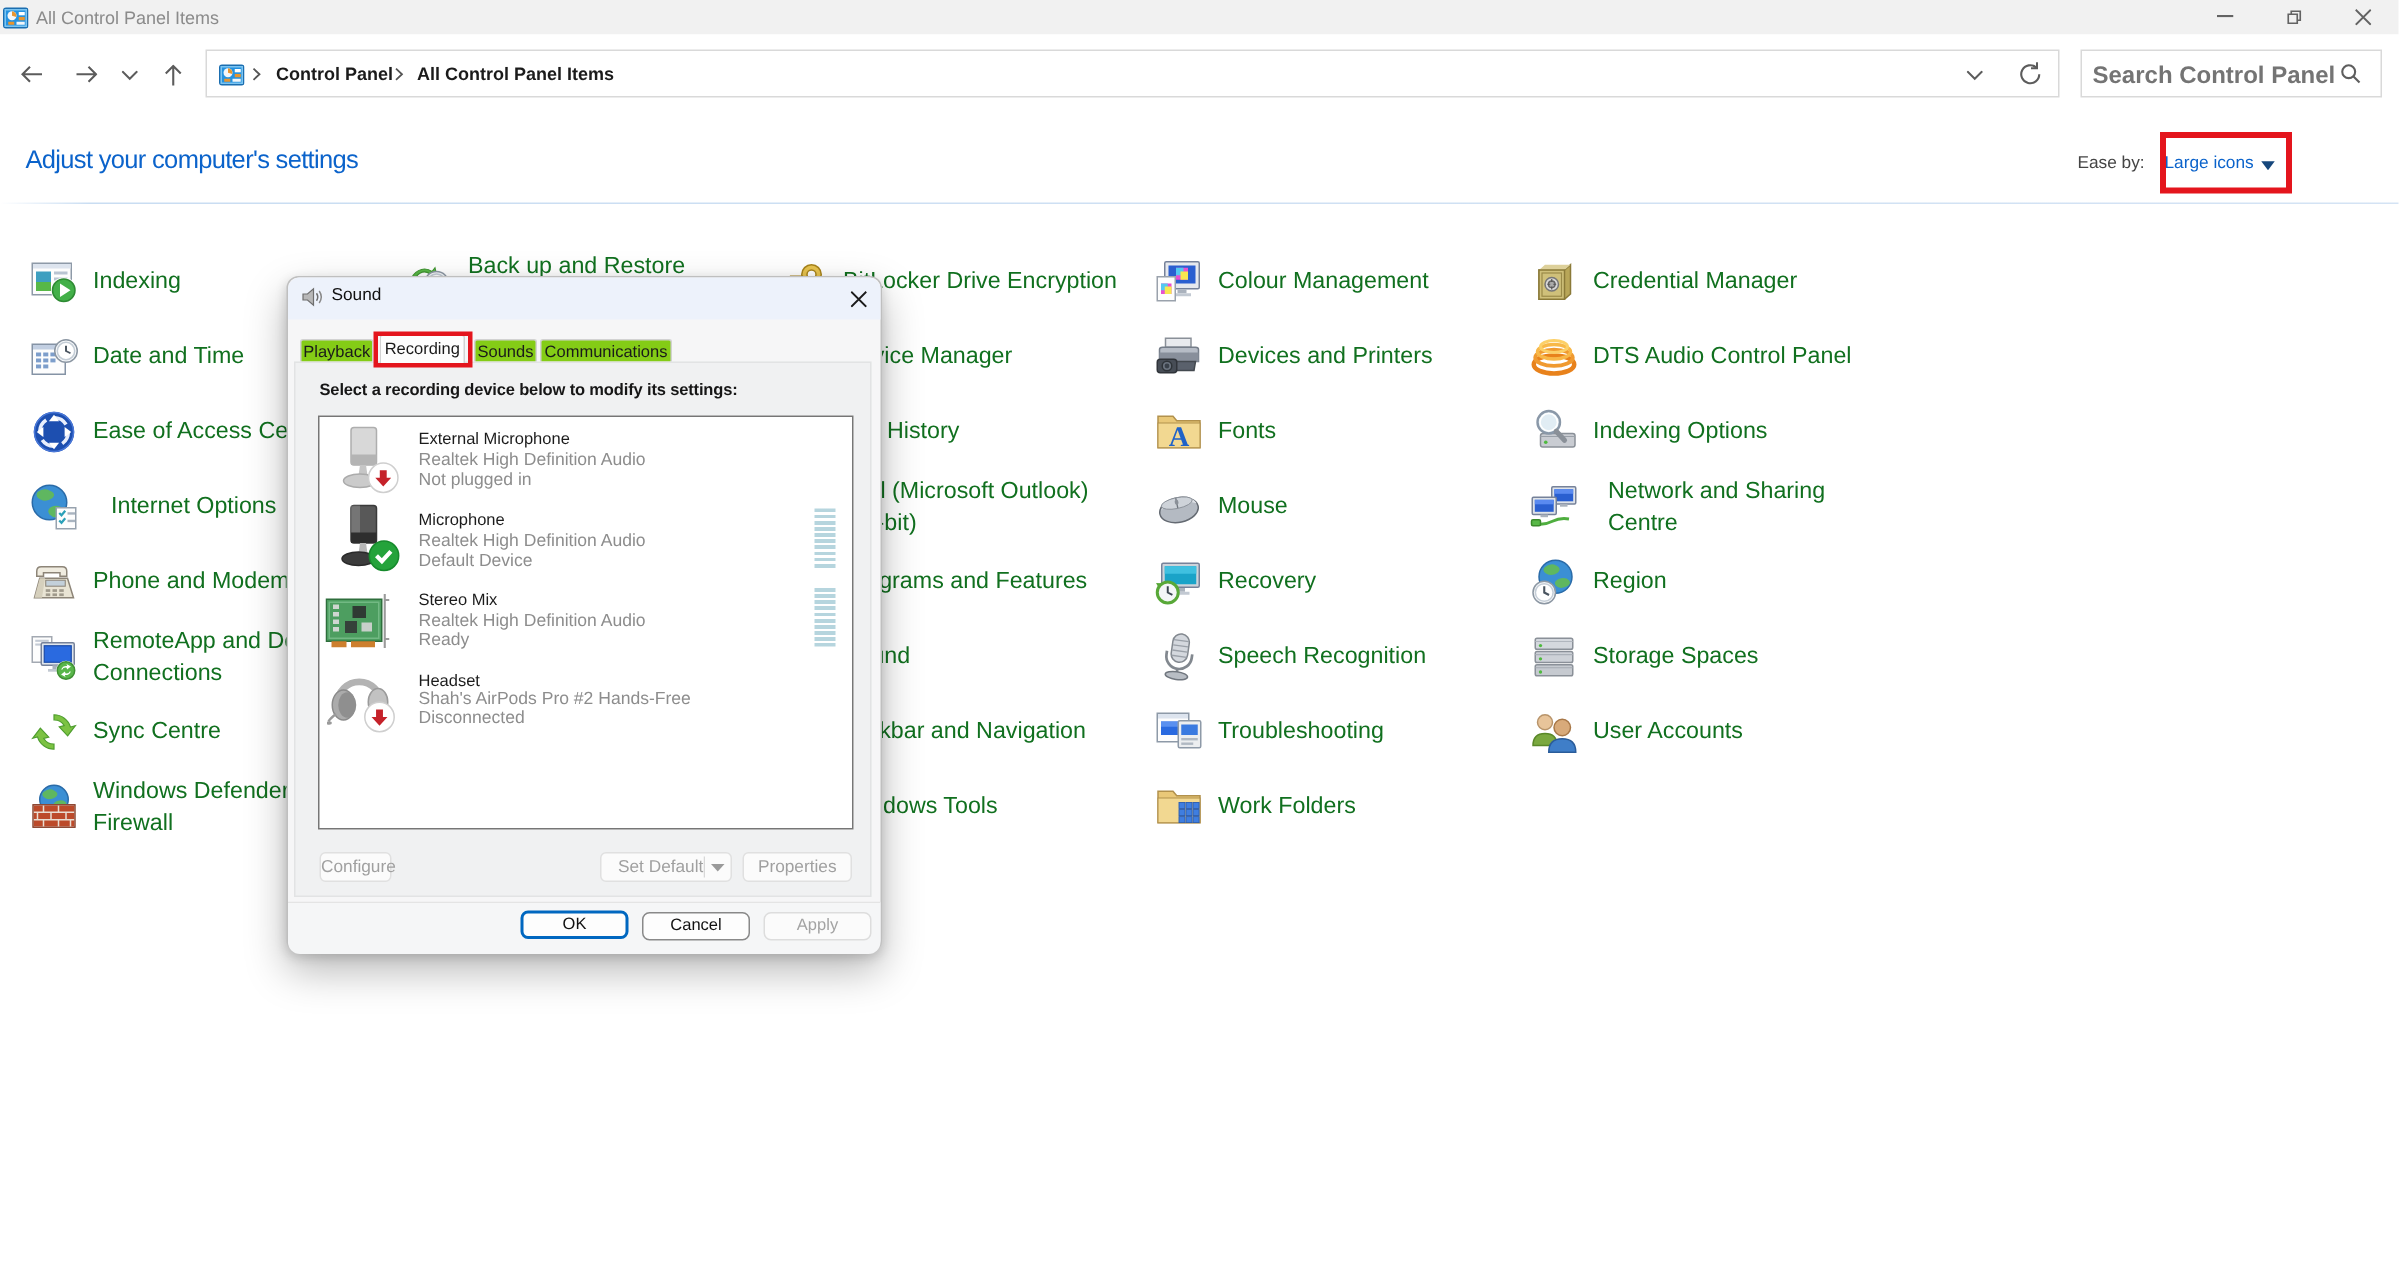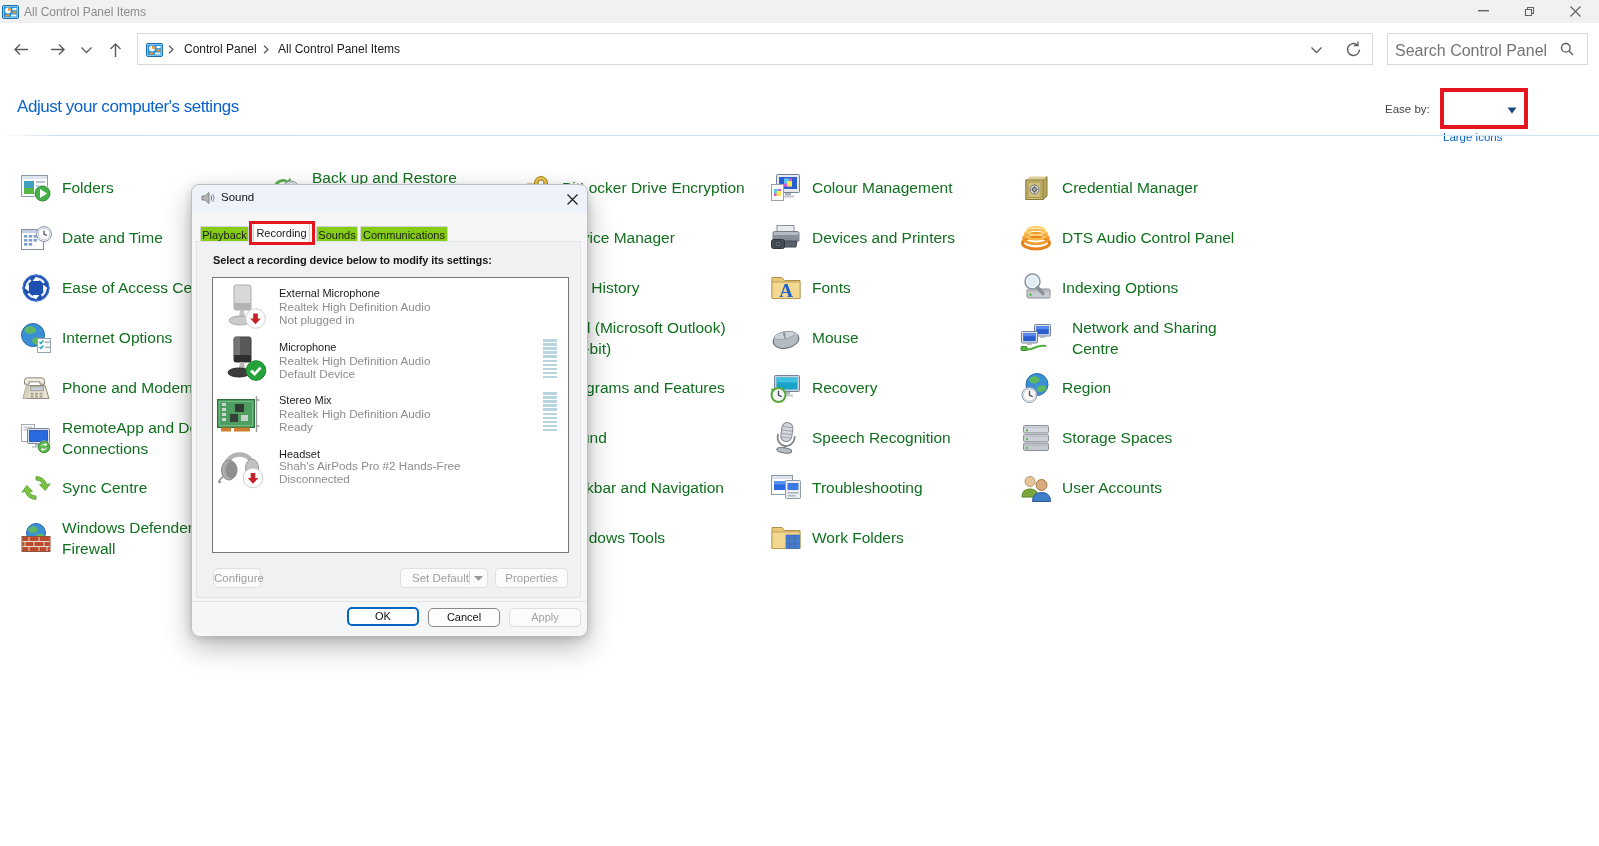--- a/index.html
+++ b/index.html
@@ -7,25 +7,25 @@
     font-family:"Liberation Sans", sans-serif; }
   .abs { position:absolute; }
   
   #titlebar { position:absolute; left:0; top:0; width:1599px; height:23px; background:#f1f1f1; }
   #titletext { position:absolute; left:24px; top:5px; font-size:12px; color:#8b8b8b; }
   
   #navbar { position:absolute; left:0; top:23px; width:1599px; height:49px; background:#fff; }
   .navico { position:absolute; }
   #addrbox { position:absolute; left:137px; top:33px; width:1236px; height:32px; background:#fff; border:1px solid #d9d9d9; }
   #searchbox { position:absolute; left:1387px; top:33px; width:201px; height:32px; background:#fff; border:1px solid #d9d9d9; }
-  .crumb { position:absolute; top:42px; font-size:12px; color:#1b1b1b; }
+  .crumb { position:absolute; top:42px; font-size:12px; color:#1b1b1b;font-weight:bold; }
   
   #adjust { position:absolute; left:17px; top:97px; font-size:17px; letter-spacing:-0.45px; color:#0b63cb; }
   #viewby { position:absolute; left:1385px; top:103px; font-size:11.5px; color:#454545; }
-  #largeicons { position:absolute; left:1443px; top:103px; font-size:11.5px; color:#0b63cb;margin-top:28px; }
+  #largeicons { position:absolute; left:1443px; top:103px; font-size:11.5px; color:#0b63cb; }
   #redbox2 { position:absolute; left:1440px; top:88px; width:88px; height:41px; border:4px solid #e4151d; }
   #bluesep { position:absolute; left:0px; top:135px; width:1599px; height:1px;
      background:linear-gradient(to right, rgba(217,231,247,0) 0px, #c9ddf2 60px, #d4e3f4 100%); }
   
   .lab { position:absolute; font-size:15.5px; line-height:21.4px; color:#11701f; white-space:nowrap; }
   .ico { position:absolute; width:32px; height:32px; }
   
   #dlg { position:absolute; left:191px; top:184px; width:397px; height:451px; background:#f6f6f7;
      border:1px solid #bfbfbf; border-radius:8px;
      box-shadow:0 12px 28px rgba(0,0,0,0.28), 0 3px 8px rgba(0,0,0,0.16); }
@@ -134,21 +134,21 @@
 <rect x="2" y="4" width="25" height="3" fill="#dde4ee"></rect>
 <rect x="4" y="9" width="10" height="13" fill="#3e9fc0"></rect>
 <rect x="4" y="16" width="10" height="6" fill="#57b847"></rect>
 <rect x="16" y="9" width="9" height="2" fill="#b9c4d2"></rect>
 <rect x="16" y="13" width="9" height="2" fill="#b9c4d2"></rect>
 <rect x="16" y="17" width="7" height="2" fill="#b9c4d2"></rect>
 <circle cx="22.5" cy="21.5" r="8.5" fill="#fff"></circle>
 <circle cx="22.5" cy="21.5" r="7.5" fill="#43b049" stroke="#2e8a33"></circle>
 <path d="M20,17 L27,21.5 L20,26 Z" fill="#fff"></path>
 </svg></div>
-<div class="lab" style="left:62px;top:177.3px">Folders</div>
+<div class="lab" style="left:62px;top:177.3px">Indexing</div>
 <div class="ico" style="left:20px;top:222px" id="i-datetime"><svg width="32" height="32">
 <rect x="1.5" y="7.5" width="22" height="20" fill="#fdfdfd" stroke="#8593a5"></rect>
 <rect x="2" y="8" width="21" height="3" fill="#c2cfe2"></rect>
 <g fill="#7d9ecb">
 <rect x="4" y="13" width="3.4" height="2.6"></rect>
           <rect x="8.8" y="13" width="3.4" height="2.6"></rect>
           <rect x="13.6" y="13" width="3.4" height="2.6"></rect>
 <rect x="4" y="17" width="3.4" height="2.6"></rect>
           <rect x="8.8" y="17" width="3.4" height="2.6"></rect>
           <rect x="13.6" y="17" width="3.4" height="2.6"></rect>
@@ -174,21 +174,21 @@
 <circle cx="13" cy="13" r="11.5" fill="#3b8fd4"></circle>
 <path d="M5,6 q4,-3 8,-1 q5,2 2,5 q-4,3 -8,1 q-4,-2 -2,-5 Z" fill="#5fb760"></path>
 <path d="M14,16 q5,-2 8,1 q2,3 -2,5 q-4,2 -7,-1 q-2,-3 1,-5 Z" fill="#5fb760"></path>
 <circle cx="13" cy="13" r="11.5" fill="none" stroke="#2a6ba8"></circle>
 <rect x="17.5" y="16.5" width="13" height="14" fill="#fdfdfd" stroke="#97a2ae"></rect>
 <path d="M19.5,20 l1.5,1.5 l2.5,-3" stroke="#2ba0b8" stroke-width="1.5" fill="none"></path>
 <rect x="25" y="19.5" width="5" height="1.6" fill="#a9b4c0"></rect>
 <path d="M19.5,25 l1.5,1.5 l2.5,-3" stroke="#2ba0b8" stroke-width="1.5" fill="none"></path>
 <rect x="25" y="24.5" width="5" height="1.6" fill="#a9b4c0"></rect>
 </svg></div>
-<div class="lab" style="left:62px;top:327.3px">Internet Options</div>
+<div class="lab" style="left:74px;top:327.3px">Internet Options</div>
 <div class="ico" style="left:20px;top:372px" id="i-phone"><svg width="32" height="32">
 <path d="M3,26.5 L6.5,13.5 H25 L29,26.5 Z" fill="#e9e4d4" stroke="#8d8578"></path>
 <path d="M3,26.5 L6.5,13.5 H10 L8,26.5 Z" fill="#d6d0bd"></path>
 <path d="M4.5,8.8 Q4.5,5.8 7.5,5.8 L21.5,5.8 Q24.5,5.8 24.5,8.8 L24.5,12.2 L20,12.2 L20,9.8 L9,9.8 L9,12.2 L4.5,12.2 Z" fill="#f0ece0" stroke="#8d8578"></path>
 <rect x="10.5" y="14.8" width="13" height="4" fill="#c3d0da" stroke="#8d8578" stroke-width="0.7"></rect>
 <g fill="#a09a8c">
 <rect x="10.5" y="20.8" width="3" height="1.8"></rect>
           <rect x="15" y="20.8" width="3" height="1.8"></rect>
           <rect x="19.5" y="20.8" width="3" height="1.8"></rect>
 <rect x="10.5" y="23.6" width="3" height="1.8"></rect>

